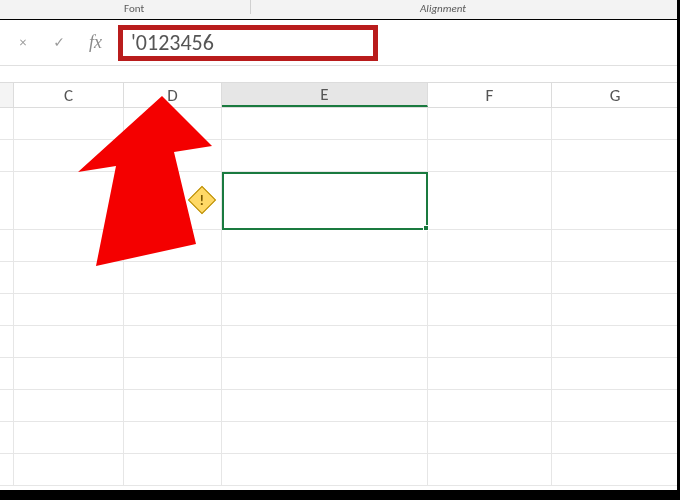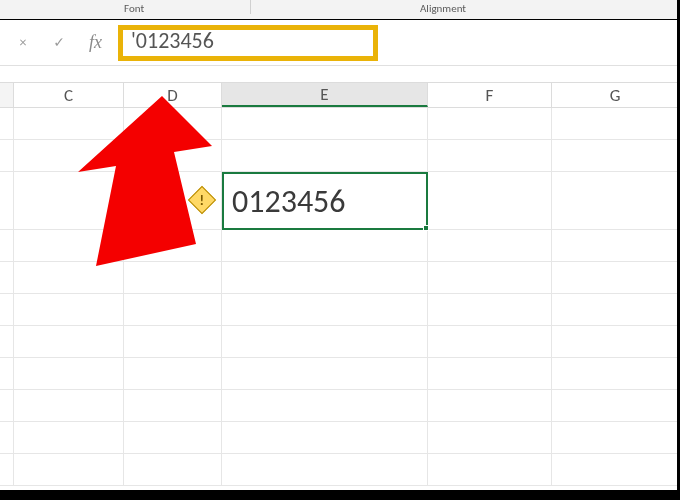--- a/index.html
+++ b/index.html
@@ -19,21 +19,21 @@
       align-items: flex-start;
       font-size: 11px;
       color: #5a5a5a;
       position: relative;
     }
     .ribbon-label {
       position: absolute;
       top: 2px;
     }
     .ribbon-label.font { left: 124px; }
-    .ribbon-label.alignment { left: 420px; }
+    .ribbon-label.alignment { left: 420px; font-style: italic; }
     .divider-v {
       position: absolute; top: 0; height: 14px; width: 1px; background: #d0d0d0;
     }
     .formula-bar {
       height: 46px;
       border-bottom: 1px solid #e0e0e0;
       display: flex;
       align-items: center;
       padding: 0 12px;
       gap: 14px;
@@ -48,25 +48,25 @@
     }
     .fx-label {
       font-style: italic;
       font-family: "Times New Roman", serif;
       color: #8a8a8a;
       font-size: 18px;
       margin-left: 5px;
       margin-right: 2px;
     }
     .formula-input-wrap {
-      border: 5px solid #eab308;
+      border: 5px solid #b91c1c;
       padding: 2px 8px;
       height: 36px;
       width: 260px;
-      display: flex; align-items: flex-end;
+      display: flex; align-items: center;
     }
     .formula-input {
       font-size: 22px;
       color: #555;
       font-family: Calibri, Arial, sans-serif;
       border: none;
       outline: none;
       width: 100%;
       background: transparent;
     }
@@ -284,21 +284,20 @@
       <div class="cell c"></div>
       <div class="cell d"></div>
       <div class="cell e"></div>
       <div class="cell f"></div>
       <div class="cell g"></div>
     </div>
 
   <div class="selected-cell" style="left: 222px; top: 64px; width: 206px; height: 58px;">
     <div class="fill-handle"></div>
   </div>
-  <div class="cell-value" style="left: 232px; top: 74px;">0123456</div>
 
   <div class="error-diamond" style="left: 192px; top: 82px;">
     <span>!</span>
   </div>
 
   <svg class="arrow-annot" style="left: 26px; top: -14px;" width="190" height="200">
     <polygon points="136,2 186,52 148,58 170,150 70,172 90,72 52,78" fill="#f40000"></polygon>
   </svg>
 </div>
 

